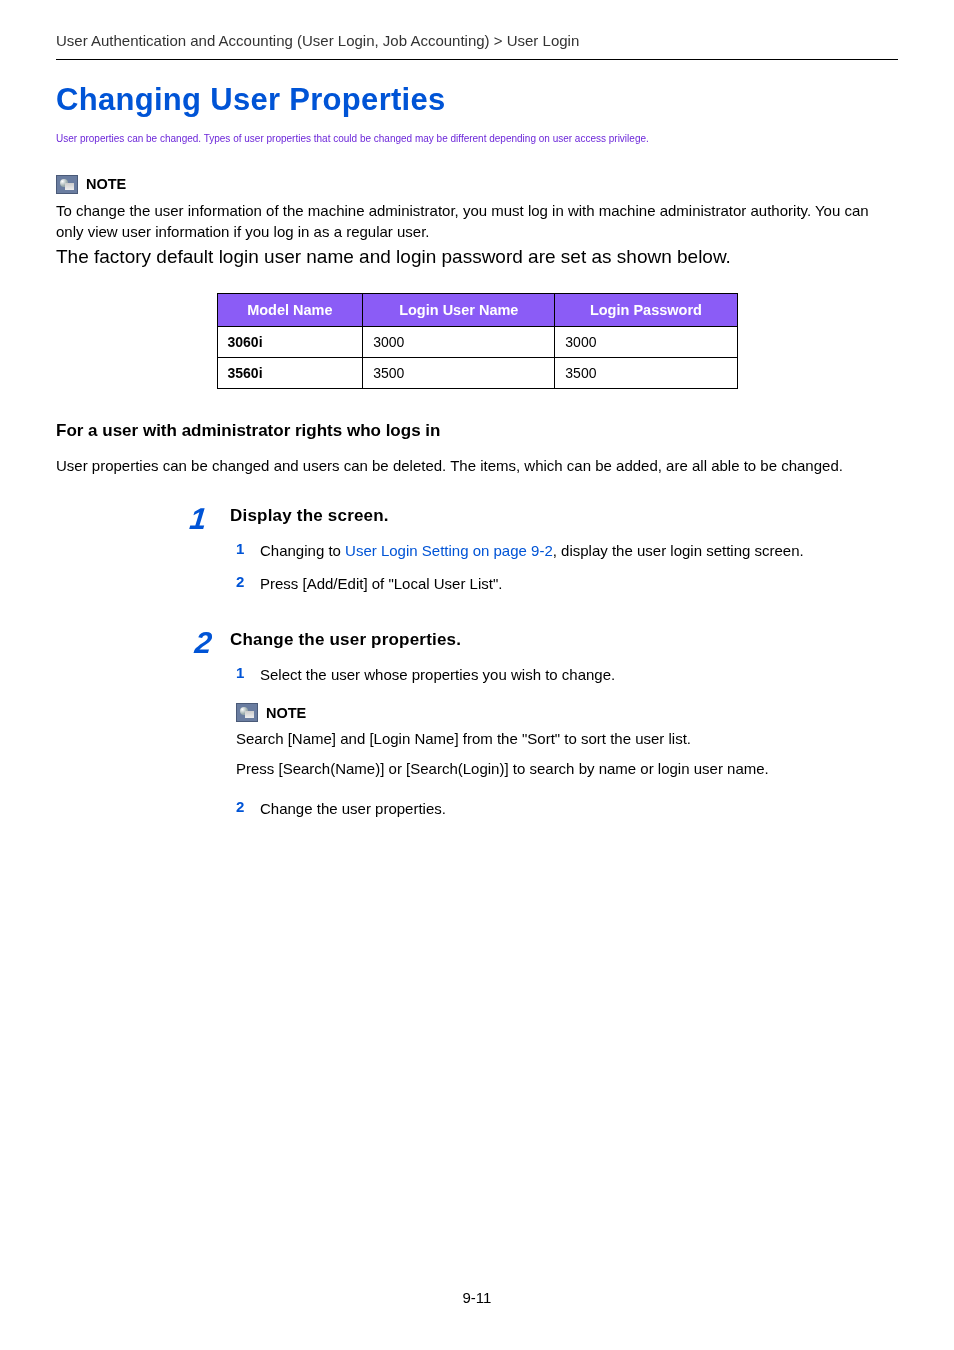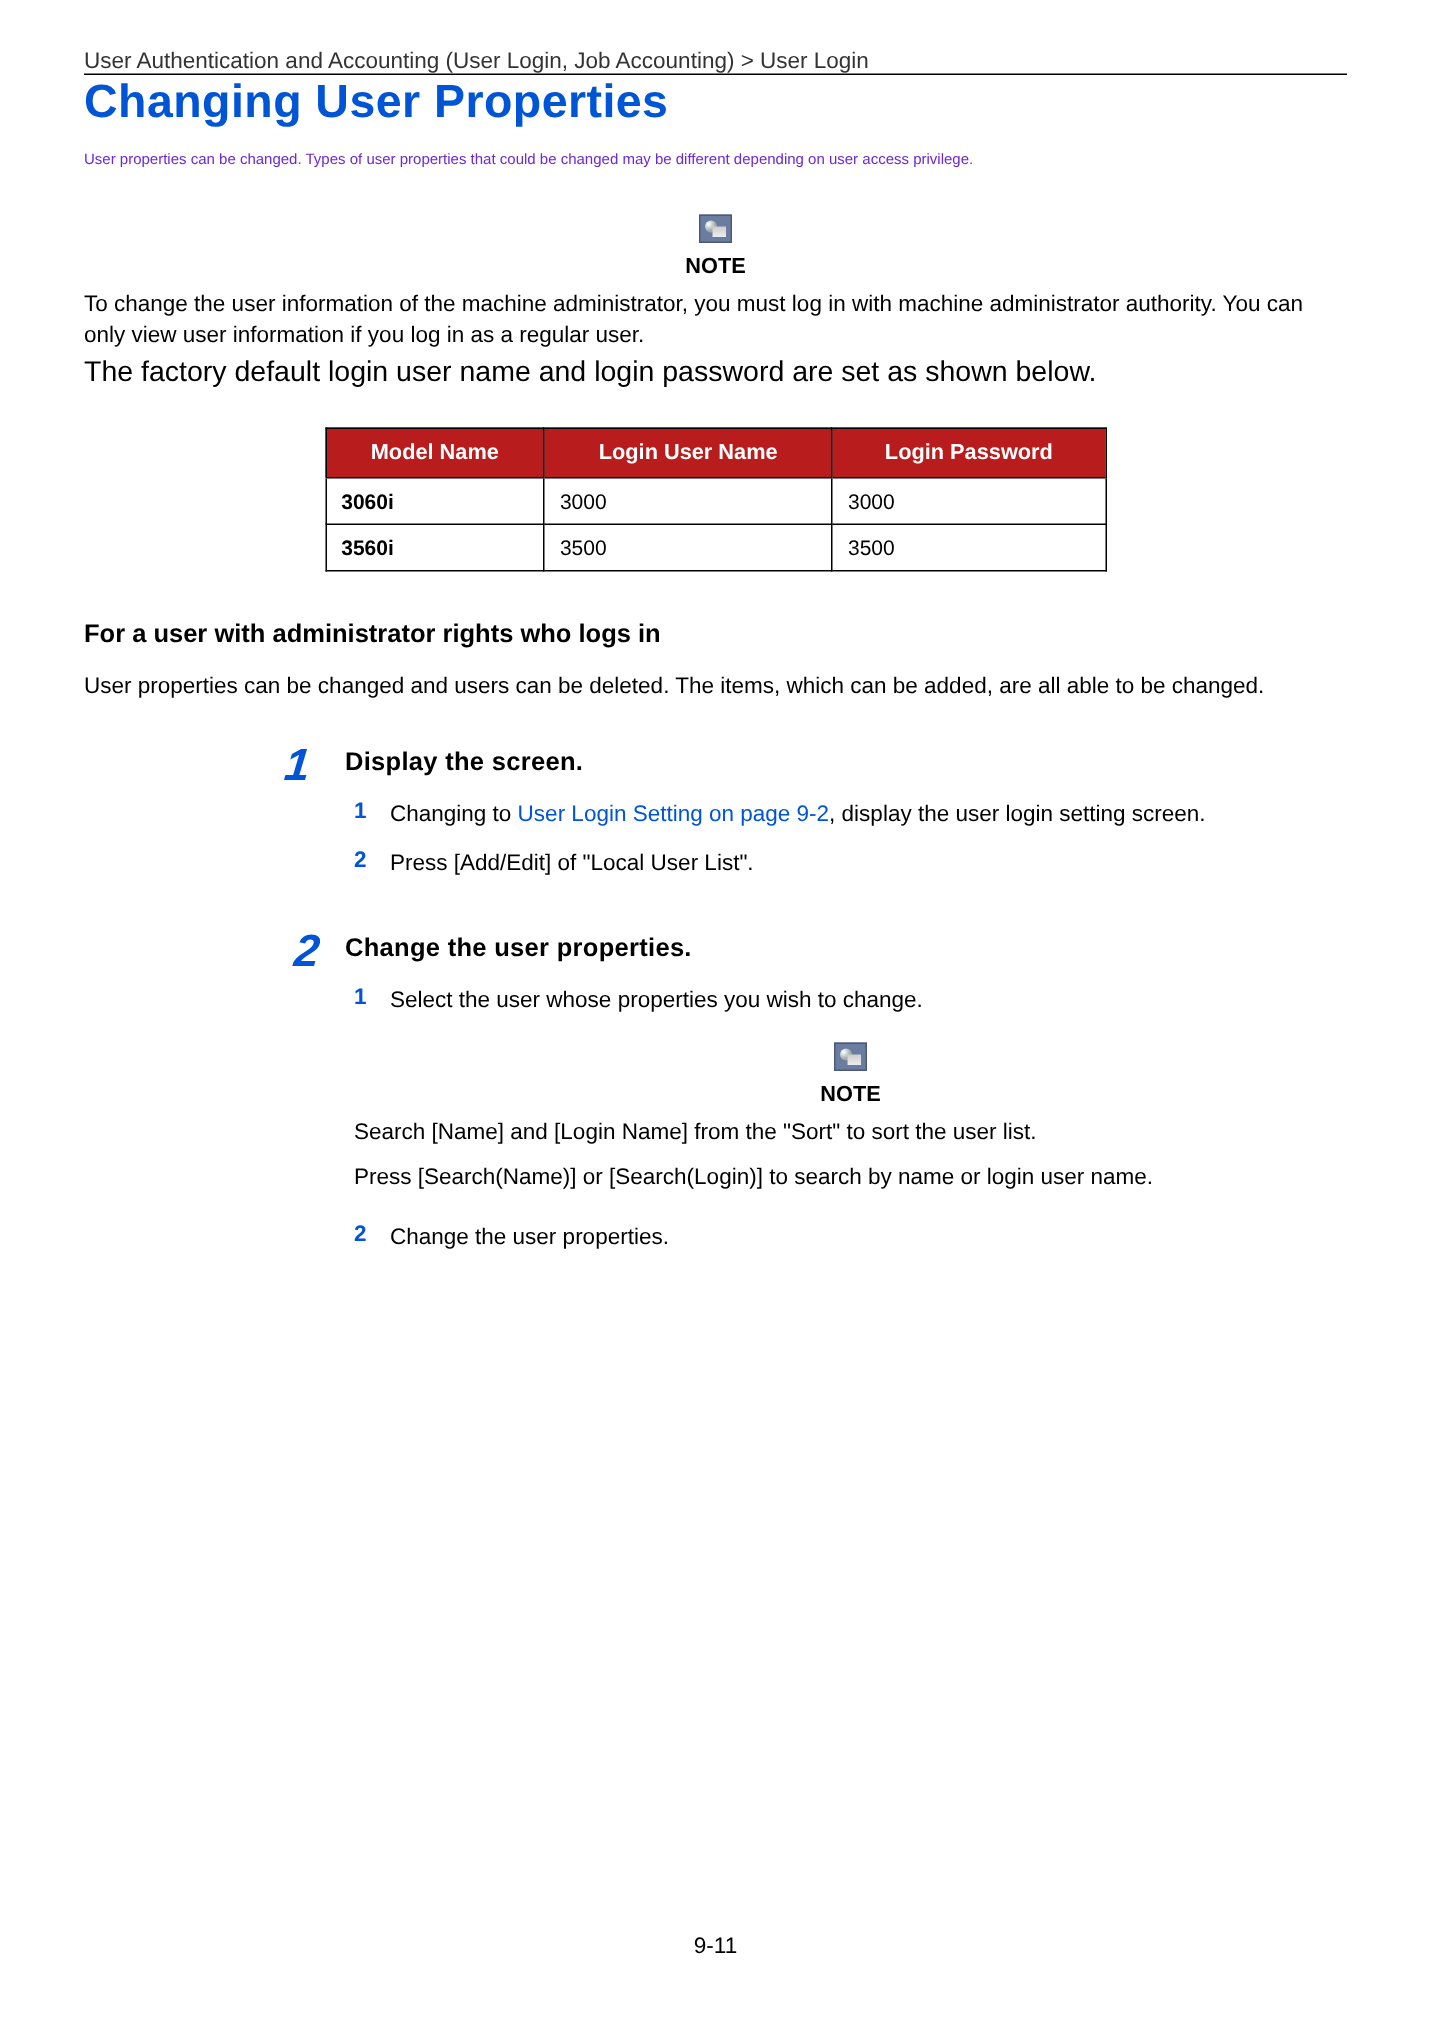--- a/index.html
+++ b/index.html
@@ -10,41 +10,42 @@
       font-family: Arial, Helvetica, sans-serif;
       color: #000;
       position: relative;
     }
     .page {
       padding: 32px 56px 0 56px;
     }
     .breadcrumb {
       font-size: 15px;
       color: #333;
+      padding-bottom: 10px;
       border-bottom: 1.5px solid #000;
+      margin-bottom: 22px;
     }
     .h1 {
       font-size: 31px;
       font-weight: 900;
       color: #0054d6;
       margin-bottom: 14px;
       letter-spacing: 0.3px;
     }
     .intro {
       font-size: 10px;
       line-height: 1.45;
       color: #6d28d9;
       margin-bottom: 28px;
     }
     .note-header {
       display: flex;
       align-items: center;
       gap: 8px;
       margin-bottom: 6px;
-      flex-direction: column;
     }
     .note-icon {
       width: 22px;
       height: 19px;
       background: #6a7da0;
       border: 1px solid #4a5a78;
       position: relative;
       display: inline-block;
     }
     .note-icon::before {
@@ -75,21 +76,21 @@
       font-size: 19px;
       line-height: 1.45;
       margin-bottom: 22px;
     }
     table.cred {
       border-collapse: collapse;
       margin: 0 auto 32px auto;
       width: 521px;
     }
     table.cred th {
-      background: #b91c1c;
+      background: #8b5cf6;
       color: #fff;
       font-weight: bold;
       font-size: 14.5px;
       padding: 8px 10px;
       border-left: 1px solid #000;
       border-right: 1px solid #000;
       border-top: 1px solid #000;
       text-align: center;
     }
     table.cred td {

